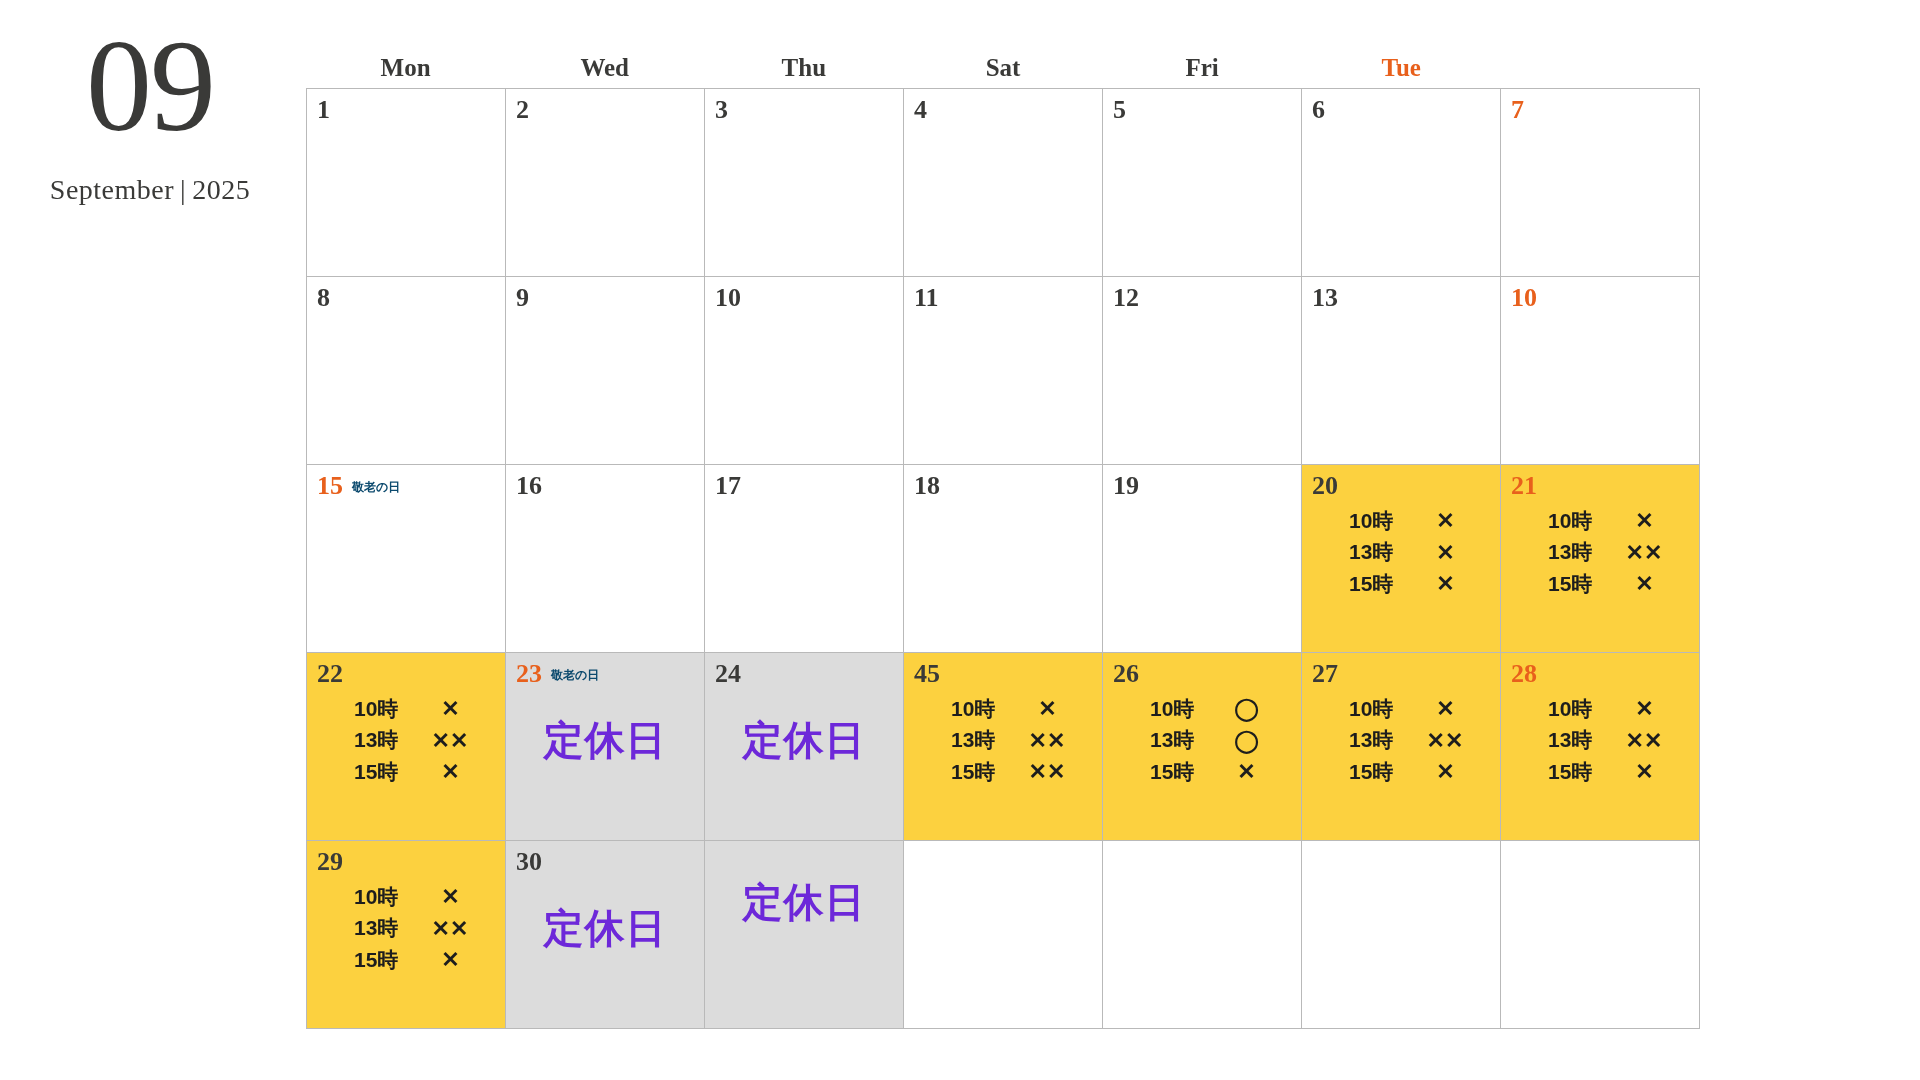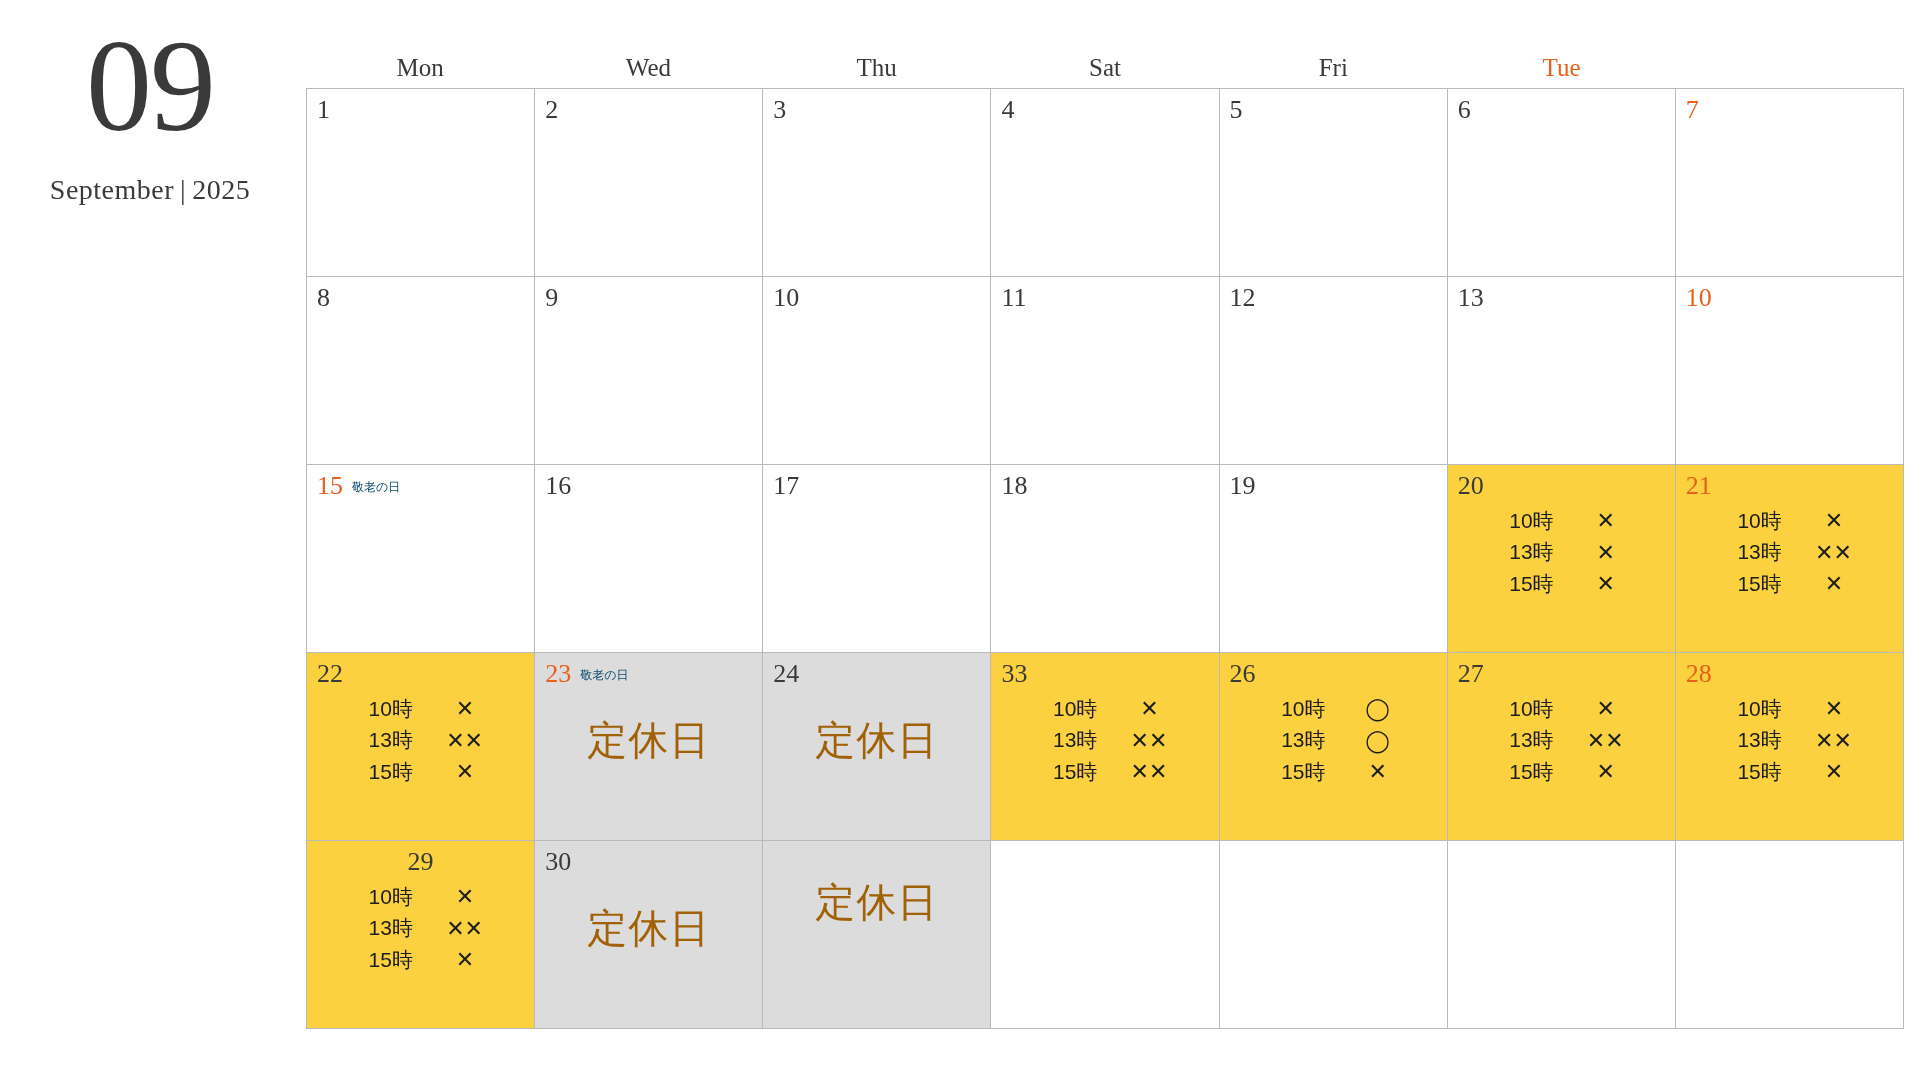--- a/index.html
+++ b/index.html
@@ -45,21 +45,22 @@
   .month-name .sep {
     padding: 0 6px;
     color: #3a3a38;
   }
 
   
   .calendar {
     position: absolute;
     left: 306px;
     top: 48px;
-    width: 1598px;
+    width: 1394px;
+    font-weight: bold;
   }
 
   .weekday-row {
     display: grid;
     grid-template-columns: repeat(7, 1fr);
     height: 40px;
   }
   .weekday {
     text-align: center;
     font-family: "Liberation Serif", serif;
@@ -104,21 +105,21 @@
     color: #0c4a6e;
     margin-left: 9px;
     position: relative;
     top: -3px;
   }
 
   
   .closed {
     font-family: "Liberation Sans", sans-serif;
     font-size: 40px;
-    color: #a16207;
+    color: #6d28d9;
     text-align: center;
     margin-top: 26px;
     letter-spacing: 1px;
   }
 
   
   .slots {
     margin-top: 8px;
     display: flex;
     flex-direction: column;
@@ -333,21 +334,21 @@
           <div class="closed">定休日</div>
         </div>
         <div class="cell grey">
           <div style="display: flex; align-items: baseline;">
             <span class="daynum">24</span>
           </div>
           <div class="closed">定休日</div>
         </div>
         <div class="cell yellow">
           <div style="display: flex; align-items: baseline;">
-            <span class="daynum">33</span>
+            <span class="daynum">45</span>
           </div>
           <div class="slots">
             <div class="slot">
               <span class="time">10時</span>
               <span class="mark">✕</span>
             </div>
             <div class="slot">
               <span class="time">13時</span>
               <span class="mark double">✕✕</span>
             </div>
@@ -408,21 +409,21 @@
               <span class="time">13時</span>
               <span class="mark double">✕✕</span>
             </div>
             <div class="slot">
               <span class="time">15時</span>
               <span class="mark">✕</span>
             </div>
           </div>
         </div>
         <div class="cell yellow">
-          <div style="display: flex; align-items: baseline; justify-content: center;">
+          <div style="display: flex; align-items: baseline;">
             <span class="daynum">29</span>
           </div>
           <div class="slots">
             <div class="slot">
               <span class="time">10時</span>
               <span class="mark">✕</span>
             </div>
             <div class="slot">
               <span class="time">13時</span>
               <span class="mark double">✕✕</span>

